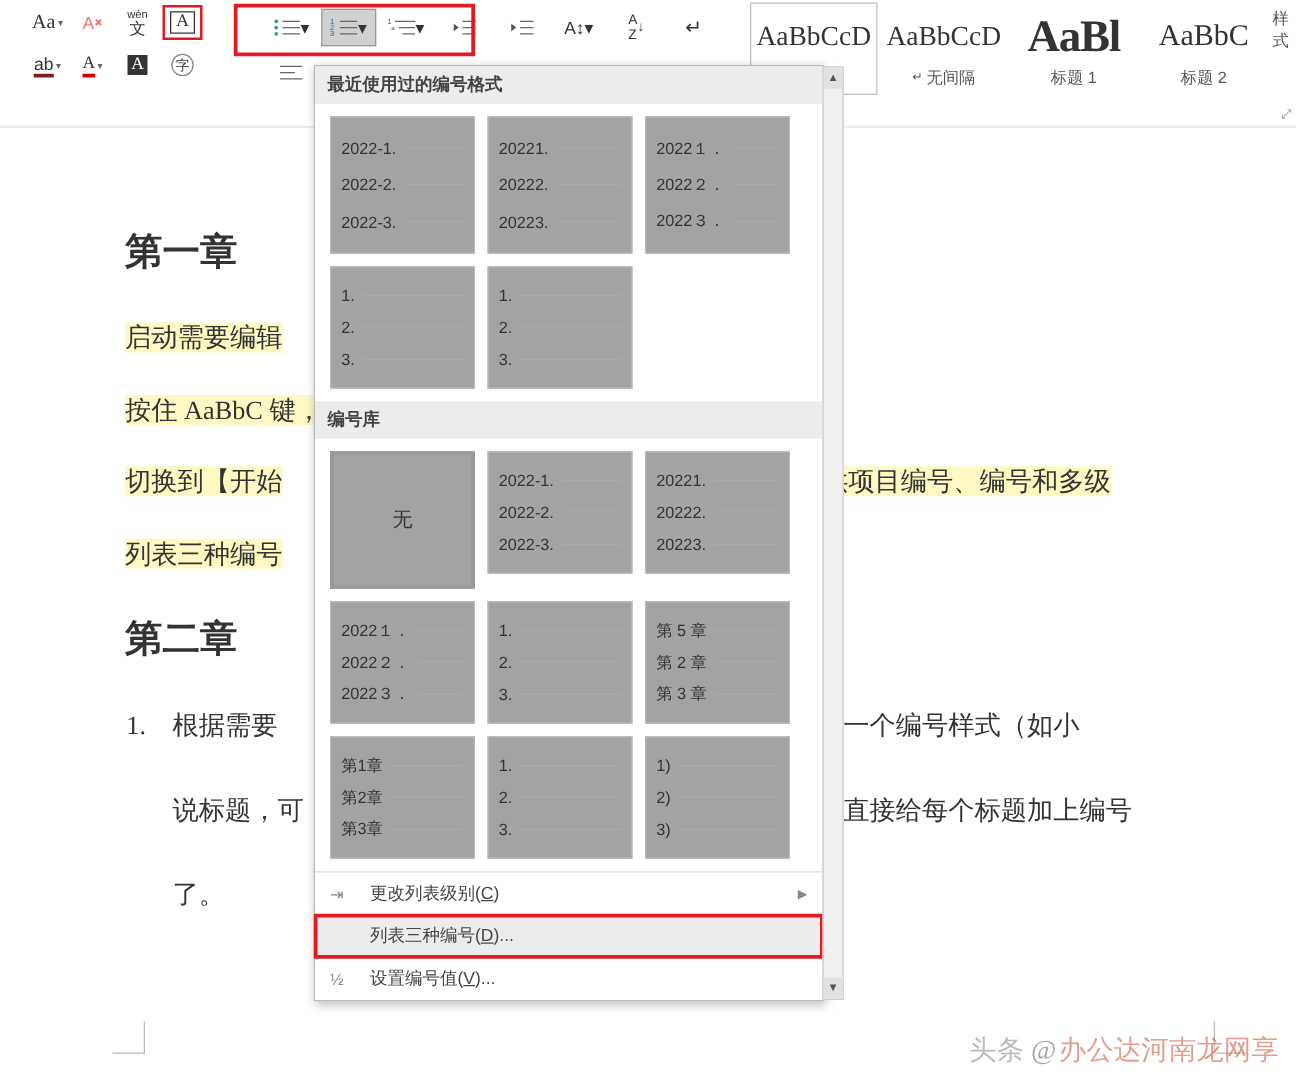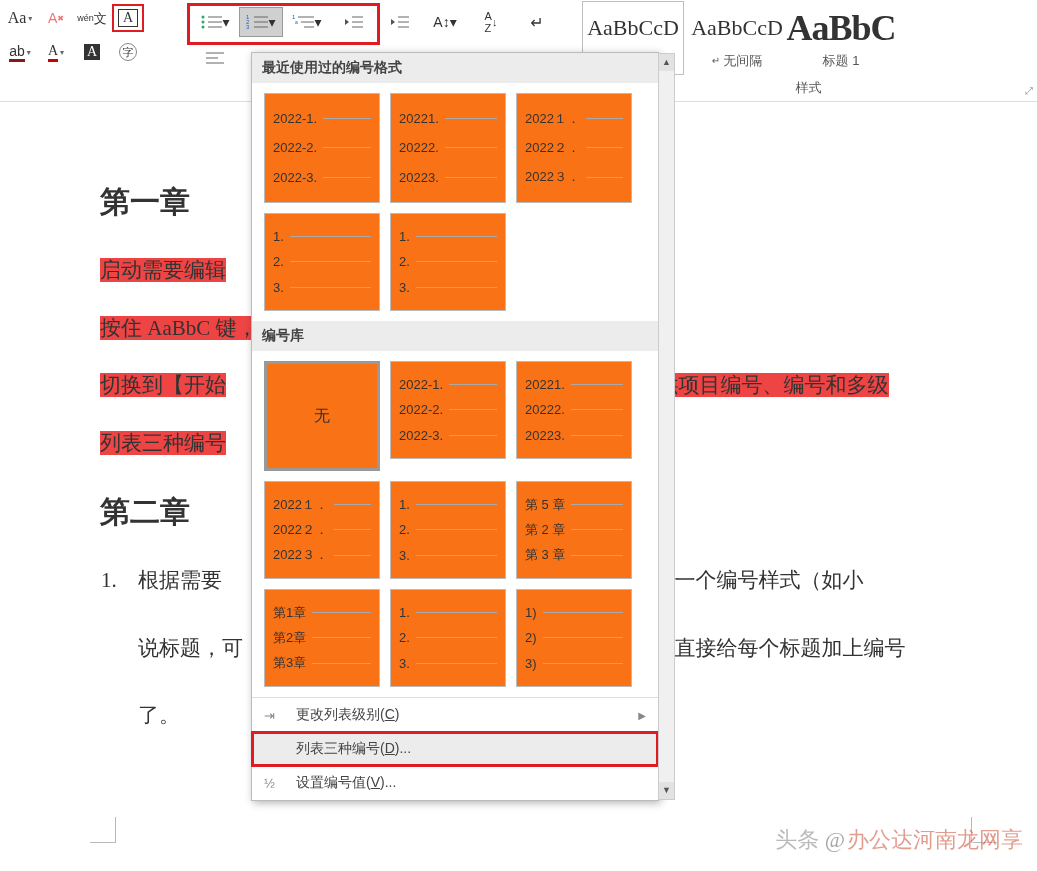--- a/index.html
+++ b/index.html
@@ -1,57 +1,57 @@
 <!DOCTYPE html>
 <html><head>
 <meta charset="utf-8">
 <style>
 * { box-sizing: border-box; margin: 0; padding: 0; }
 body { font-family: "Microsoft YaHei", "SimSun", sans-serif; background: #fff; width: 1037px; height: 871px; overflow: hidden; position: relative; font-size: 14px; color: #333; }
 
 
 .ribbon { height: 102px; border-bottom: 1px solid #ddd; position: relative; display: flex; }
-.ribbon-left { width: 185px; padding: 4px; }
+.ribbon-left { width: 185px; padding: 4px; margin-left: 18px; }
 .ribbon-left .row { display: flex; gap: 4px; margin-bottom: 6px; align-items: center; }
 .ribbon-btn { width: 32px; height: 28px; display: inline-flex; align-items: center; justify-content: center; font-size: 14px; cursor: pointer; border: 1px solid transparent; }
 .ribbon-btn .drop { font-size: 8px; margin-left: 2px; color: #666; }
 .font-a { font-family: serif; font-size: 16px; }
 .red-border { border: 2px solid #E01B22 !important; }
 
 .ribbon-paragraph { width: 395px; padding: 4px 0; position: relative; }
 .para-row1 { display: flex; gap: 2px; align-items: center; height: 36px; padding-left: 8px; }
 .para-row2 { display: flex; gap: 2px; align-items: center; height: 36px; padding-left: 8px; }
 .list-btn { width: 44px; height: 30px; display: inline-flex; align-items: center; justify-content: center; cursor: pointer; border: 1px solid transparent; }
 .list-btn.selected { background: #d0d0d0; border: 1px solid #999; }
 .red-box { position: absolute; border: 3px solid #E01B22; top: 3px; left: 187px; width: 193px; height: 42px; pointer-events: none; z-index: 5; }
 
-.ribbon-right { flex: 1; padding: 2px 2px; display: flex; flex-direction: column; justify-content: center; }
+.ribbon-right { flex: 1; padding: 2px 2px; display: flex; flex-direction: row; }
 .styles-row { display: flex; gap: 2px; flex: 1; }
 .style-btn { width: 102px; height: 74px; border: 1px solid transparent; cursor: pointer; display: flex; flex-direction: column; align-items: center; justify-content: center; }
 .style-btn.bordered { border: 1px solid #bfbfbf; }
 .style-preview { font-size: 22px; color: #333; height: 44px; display: flex; align-items: center; font-family: "Microsoft YaHei"; }
 .style-preview.big { font-size: 36px; font-weight: bold; }
 .style-name { font-size: 13px; color: #555; margin-top: 2px; }
 .styles-label { text-align: center; font-size: 13px; color: #555; padding: 4px; }
 
 .group-corner { position: absolute; right: 4px; bottom: 4px; font-size: 10px; color: #888; cursor: pointer; }
 
 
 .doc-body { position: absolute; top: 150px; left: 100px; width: 860px; font-size: 21px; line-height: 1.6; font-family: "Microsoft YaHei"; }
 .doc-body h2 { font-size: 30px; font-weight: bold; margin: 28px 0; }
 .doc-body p { margin: 24px 0; }
-.sel { background: #ef4444; }
+.sel { background: #fef9c3; }
 .doc-body ol { margin-left: 22px; list-style-position: outside; }
 .doc-body ol li { margin: 24px 0; padding-left: 16px; }
 
 
 .dropdown { position: absolute; top: 52px; left: 251px; width: 408px; background: #fff; border: 1px solid #bbb; box-shadow: 2px 2px 8px rgba(0,0,0,.3); z-index: 50; }
 .dd-section-header { background: #ececec; padding: 6px 10px; font-size: 14px; color: #444; font-weight: bold; }
 .dd-grid { display: flex; flex-wrap: wrap; gap: 10px; padding: 10px 12px; }
-.num-option { width: 116px; height: 110px; border: 1px solid #bbb; background: #f97316; cursor: pointer; padding: 10px 8px; display: flex; flex-direction: column; justify-content: space-around; font-size: 14px; color: #333; }
+.num-option { width: 116px; height: 110px; border: 1px solid #bbb; background: #a3a3a3; cursor: pointer; padding: 10px 8px; display: flex; flex-direction: column; justify-content: space-around; font-size: 14px; color: #333; }
 .num-option.short { height: 98px; }
 .num-option.none { display: flex; align-items: center; justify-content: center; font-size: 16px; border: 3px solid #999; }
 .num-line { display: flex; align-items: center; gap: 6px; white-space: nowrap; }
 .num-line .num { font-size: 13px; }
 .num-line .rule { flex: 1; height: 1px; background: #aaa; }
 
 .dd-menu { border-top: 1px solid #ddd; }
 .dd-menu-item { display: flex; align-items: center; padding: 8px 12px; gap: 14px; cursor: pointer; font-size: 14px; color: #444; }
 .dd-menu-item.redframe { outline: 3px solid #E01B22; outline-offset: -2px; background: #ececec; }
 .dd-menu-item .menu-icon { width: 18px; font-size: 13px; color: #888; }
@@ -82,21 +82,21 @@
   <div class="ribbon-left">
     <div class="row">
       <div class="ribbon-btn">
           <span class="font-a">Aa</span>
           <span class="drop">▾</span>
         </div>
       <div class="ribbon-btn" style="color:#e77;">
           <span>A</span>
           <sub style="font-size:8px;">✖</sub>
         </div>
-      <div class="ribbon-btn" style="flex-direction:row;font-size:9px;line-height:1;">
+      <div class="ribbon-btn" style="flex-direction:column;font-size:9px;line-height:1;">
           <span>wén</span>
           <span style="font-size:13px;">文</span>
         </div>
       <div class="ribbon-btn red-border">
           <span style="border:1px solid #333;padding:0 4px;font-family:serif;">A</span>
         </div>
     </div>
     <div class="row">
       <div class="ribbon-btn">
           <span style="border-bottom:3px solid #7f1d1d;">ab</span>
@@ -213,22 +213,26 @@
         <div class="style-name"><span style="opacity:.5;">文</span></div>
       </div>
       <div class="style-btn">
         <div class="style-preview">AaBbCcD</div>
         <div class="style-name" style="display:flex;align-items:center;gap:3px;">
             <span style="font-size:10px;">↵</span>
             <span>无间隔</span>
           </div>
       </div>
       <div class="style-btn">
-        <div class="style-preview big" style="letter-spacing:-1px;">AaBbC</div>
+        <div class="style-preview big" style="letter-spacing:-1px;">AaBl</div>
         <div class="style-name">标题 1</div>
+      </div>
+      <div class="style-btn">
+        <div class="style-preview" style="font-size:24px;">AaBbC</div>
+        <div class="style-name">标题 2</div>
       </div>
     </div>
     <div class="styles-label">样式</div>
   </div>
 </div>
 
 <div class="doc-body">
   <h2>第一章</h2>
   <p><span class="sel">启动需要编辑</span></p>
   <p><span class="sel">按住 AaBbC 键，</span></p>

